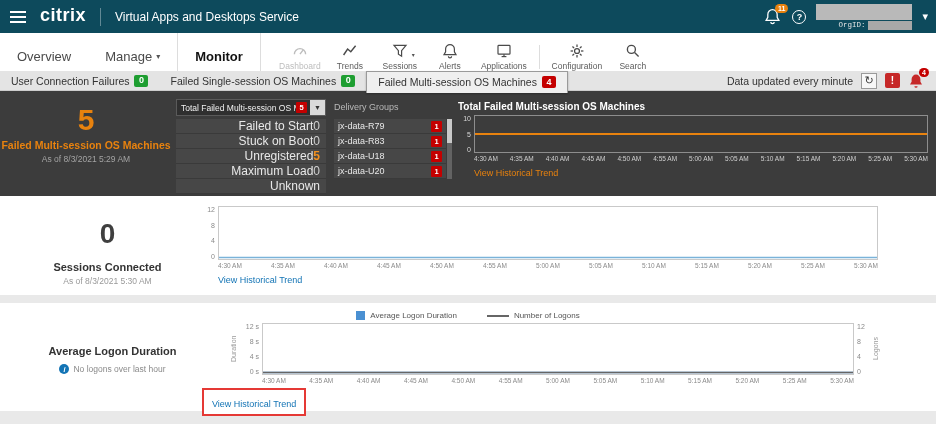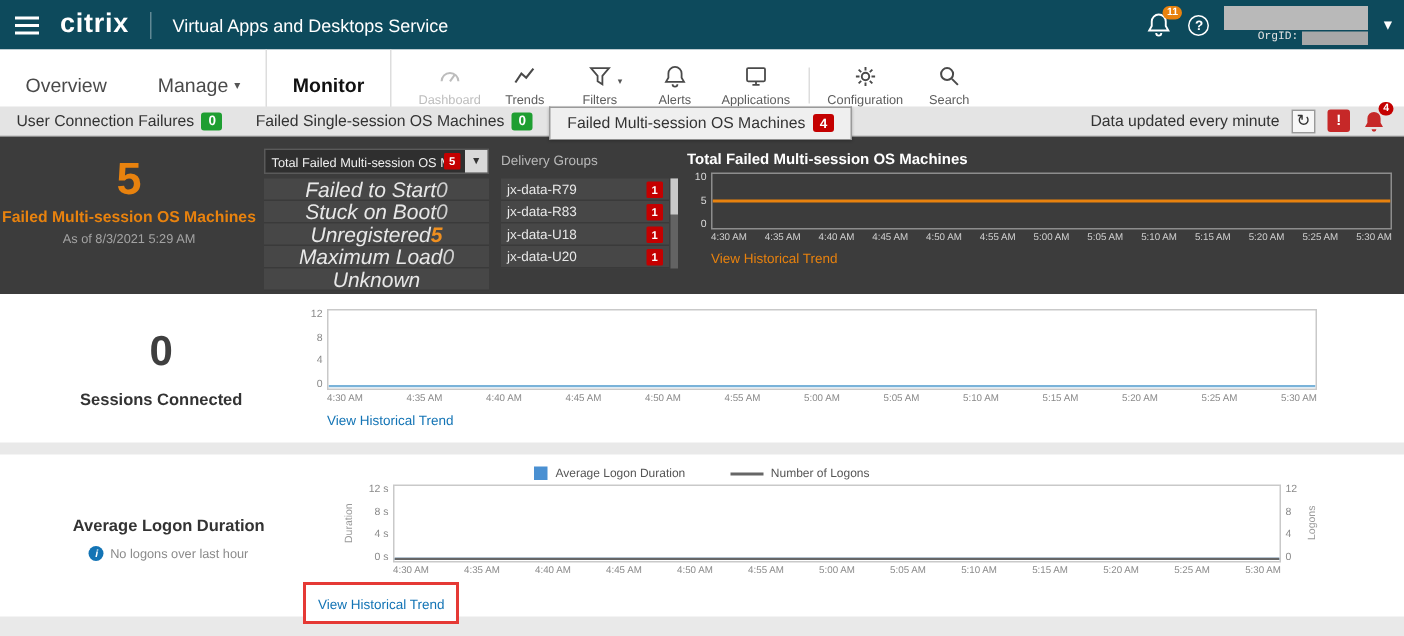--- a/index.html
+++ b/index.html
@@ -55,21 +55,21 @@
   .dark-panel { position:absolute; top:91px; left:0; width:936px; height:105px; background:#3c3c3c; color:#fff; }
   .dp-summary { position:absolute; left:0; top:0; width:172px; text-align:center; }
   .dp-num { font-size:30px; font-weight:bold; color:#e8820e; line-height:1; margin-top:14px; }
   .dp-title { font-size:10.5px; font-weight:bold; color:#e8820e; margin-top:4px; }
   .dp-asof { font-size:8.5px; color:#a3a3a3; margin-top:3px; }
   .dp-dropdown { position:absolute; left:176px; top:8px; width:150px; height:17px; background:#2f2f2f; border:1px solid #5a5a5a; display:flex; align-items:center; cursor:pointer; }
   .dp-dropdown .dd-label { flex:1; font-size:8.5px; color:#f0f0f0; padding:0 4px; white-space:nowrap; overflow:hidden; }
   .sq-red { min-width:11px; height:11px; background:#c40000; color:#fff; font-size:7.5px; font-weight:bold; display:flex; align-items:center; justify-content:center; border-radius:1px; margin-right:3px; }
   .dd-arrow { width:15px; align-self:stretch; background:#d9d9d9; color:#333; font-size:7px; display:flex; align-items:center; justify-content:center; }
   .dp-list { position:absolute; left:176px; top:28px; width:150px; }
-  .dp-row { height:15px; background:#474747; border-bottom:1px solid #3a3a3a; display:flex; align-items:center; justify-content:center; padding:0 6px; font-size:14px; color:#e8e8e8; cursor:pointer;font-style:italic; }
+  .dp-row { height:15px; background:#474747; border-bottom:1px solid #3a3a3a; display:flex; align-items:center; justify-content:flex-end; padding:0 6px; font-size:12px; color:#e8e8e8; cursor:pointer; }
   .dp-row .cnt { color:#cfcfcf; }
   .dp-row .cnt.orange { color:#f09020; font-weight:bold; }
   .dg-header { position:absolute; left:334px; top:11px; font-size:9px; color:#b8b8b8; }
   .dg-list { position:absolute; left:334px; top:28px; width:112px; }
   .dg-row { height:15px; background:#474747; border-bottom:1px solid #3a3a3a; display:flex; align-items:center; justify-content:space-between; padding:0 4px; font-size:9px; color:#e8e8e8; cursor:pointer; }
   .dg-scroll { position:absolute; left:447px; top:28px; width:5px; height:60px; background:#636363; }
   .dg-thumb { width:5px; height:24px; background:#c9c9c9; }
   .dpc-title { position:absolute; left:458px; top:10px; font-size:10px; font-weight:bold; color:#fff; }
 
   
@@ -174,21 +174,21 @@
     <div class="tool">
       <span class="ticon"><svg viewBox="0 0 20 20" width="16" height="16">
             <polyline points="2,15 7,7.5 11,11 17,3.5" fill="none" stroke="currentColor" stroke-width="1.8"></polyline>
           </svg></span>
       <span>Trends</span>
     </div>
     <div class="tool">
       <span class="ticon"><svg viewBox="0 0 20 20" width="16" height="16">
             <path d="M2.5 3h15l-5.5 6.5v7l-4-2.5V9.5z" fill="none" stroke="currentColor" stroke-width="1.5"></path>
           </svg><span class="mini-caret">▾</span></span>
-      <span>Filters</span>
+      <span>Sessions</span>
     </div>
     <div class="tool">
       <span class="ticon"><svg viewBox="0 0 20 20" width="16" height="16">
             <path d="M10 2a5.5 5.5 0 0 0-5.5 5.5V11l-2 3.5h15L15.5 11V7.5A5.5 5.5 0 0 0 10 2z" fill="none" stroke="currentColor" stroke-width="1.5"></path>
             <path d="M8 16.5a2 2 0 0 0 4 0" fill="none" stroke="currentColor" stroke-width="1.5"></path>
           </svg></span>
       <span>Alerts</span>
     </div>
     <div class="tool" style="width:58px;">
       <span class="ticon"><svg viewBox="0 0 20 20" width="16" height="16">
@@ -342,20 +342,21 @@
         <div>5:30 AM</div>
       </div>
     <span class="trend-link">View Historical Trend</span>
   </div>
 </div>
 
 <div class="sessions-panel">
   <div class="sp-summary">
     <div class="sp-num">0</div>
     <div class="sp-title">Sessions Connected</div>
+    <div class="sp-asof">As of 8/3/2021 5:30 AM</div>
   </div>
   <div class="chart" id="chart-sessions">
     <div class="chart-body">
       <div class="y-axis">
           <div>12</div>
           <div>8</div>
           <div>4</div>
           <div>0</div>
         </div>
       <div class="plot">

